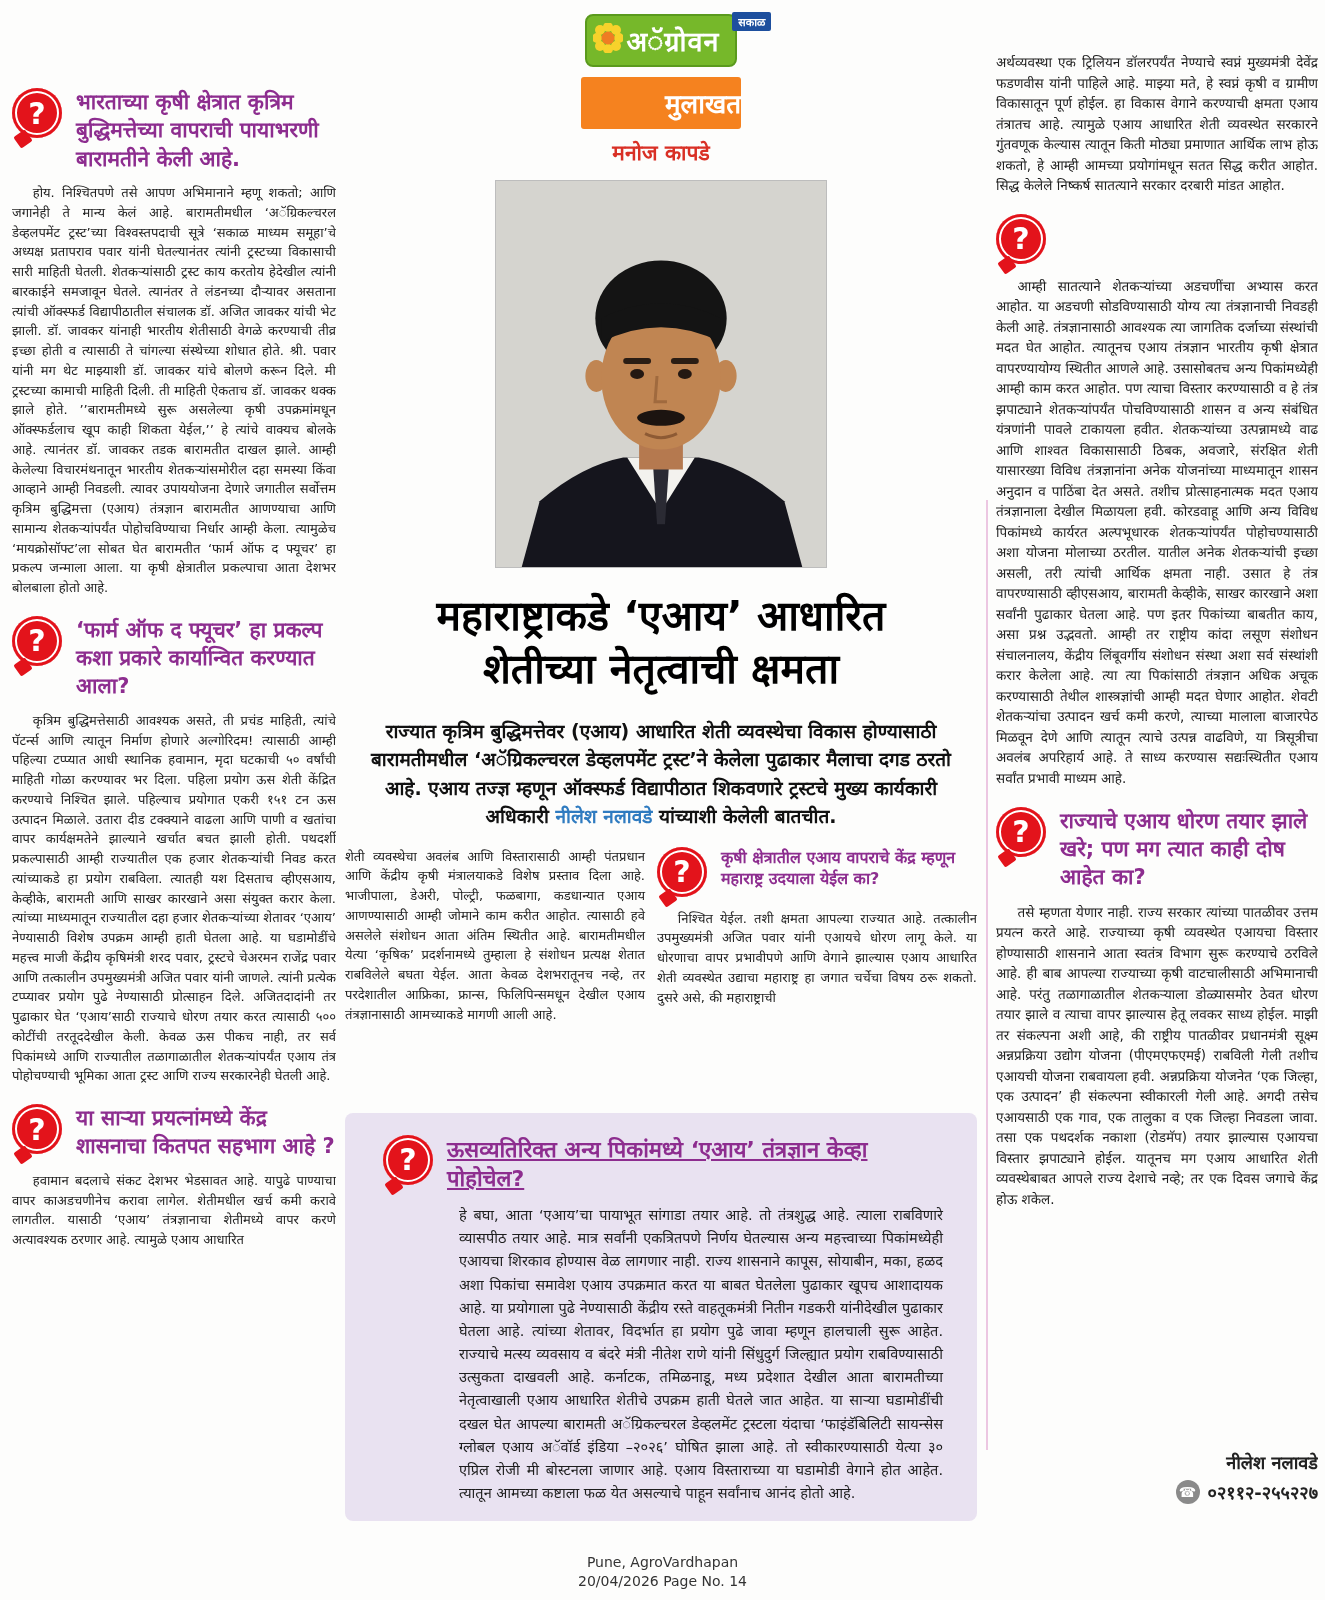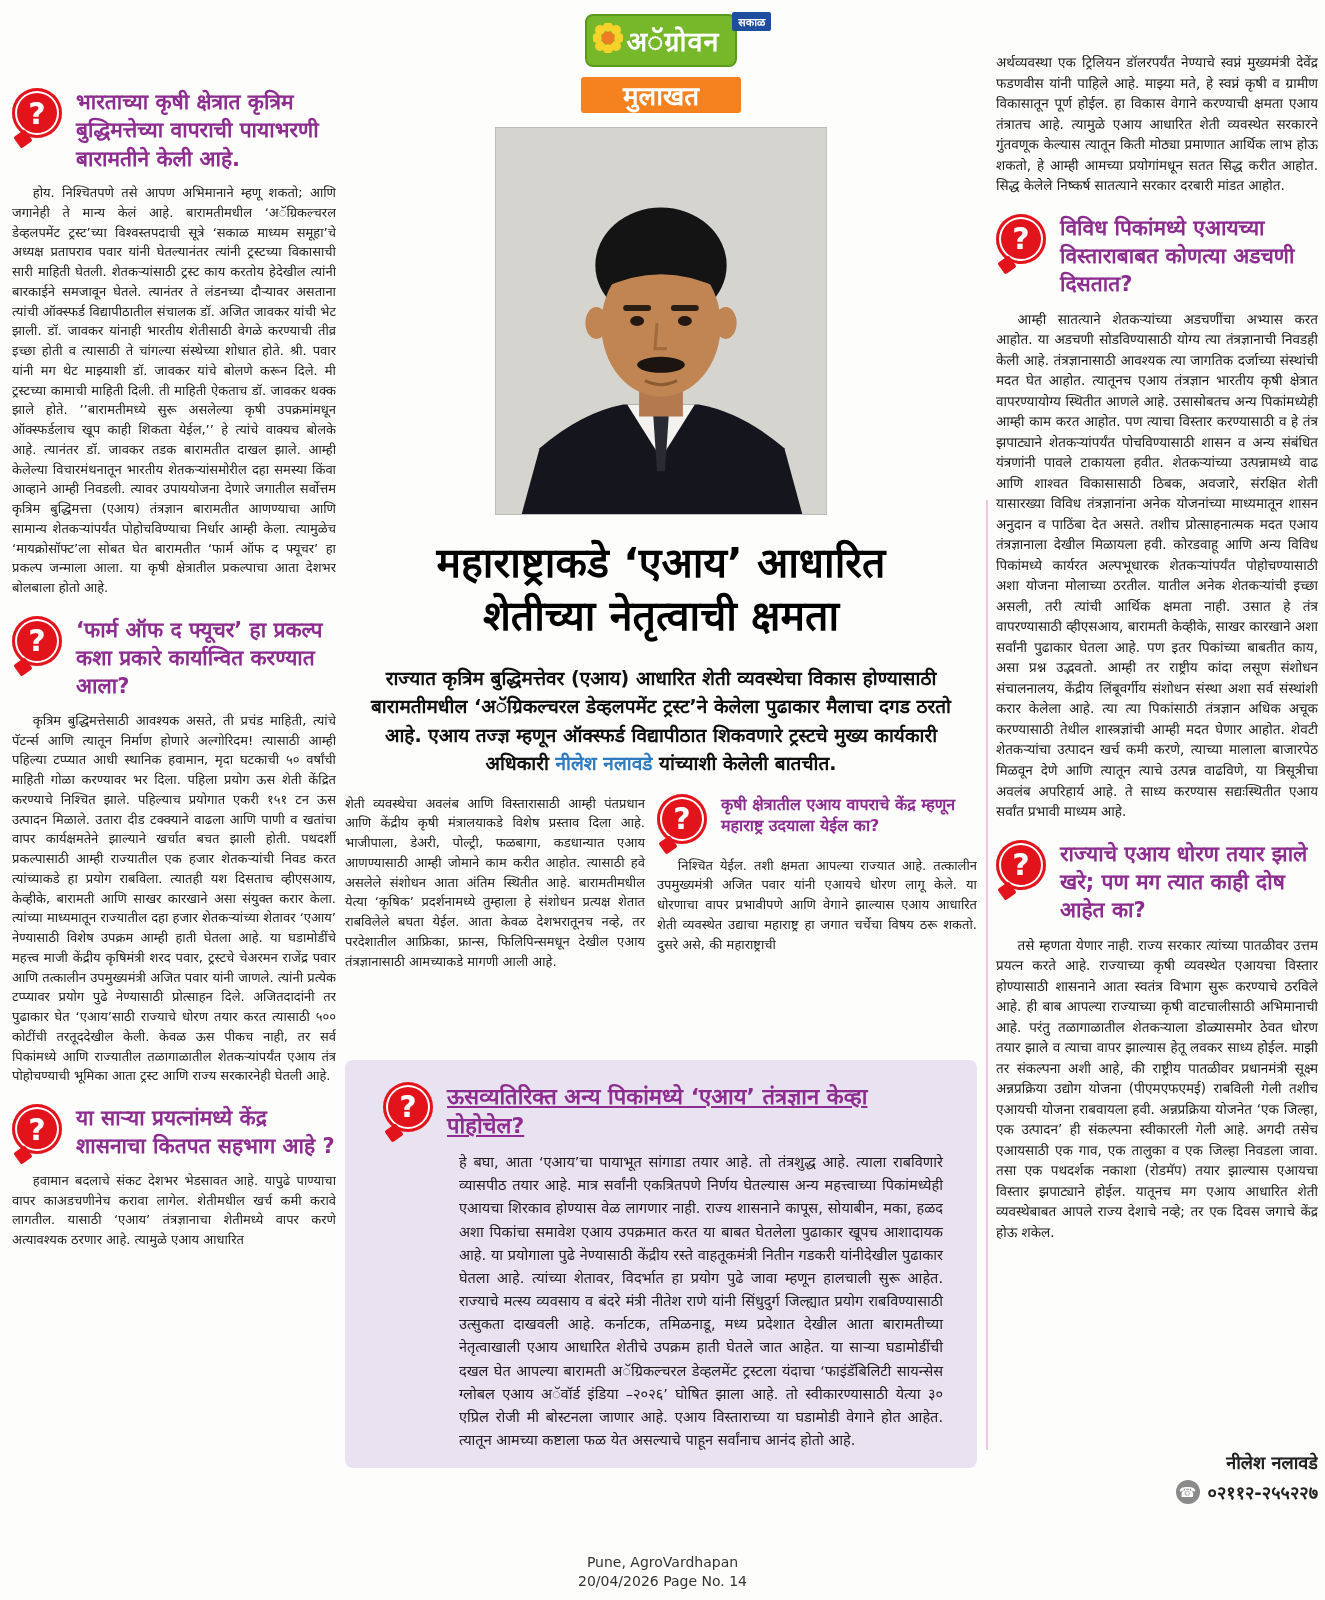--- a/index.html
+++ b/index.html
@@ -12,21 +12,21 @@
   .col-center{ position:absolute; left:345px; top:6px;   width:632px; height:1560px; }
   .col-right { position:absolute; left:996px; top:52px;  width:322px; height:1452px; overflow:hidden; display:flex; flex-direction:column; }
   .v-rule { position:absolute; left:986px; top:500px; width:2px; height:950px; background:#ecc7e2; }
 
   
   .masthead { text-align:center; position:relative; }
   .logo-wrap { position:relative; display:inline-block; margin-top:8px; }
   .sakal-chip { position:absolute; right:-34px; top:-2px; background:#1d4f9e; color:#fff; font-size:11px; font-weight:bold; padding:2px 6px; border-radius:2px; }
   .agro-logo { display:inline-block; background:#76b82a; border:2px solid #5a9a1d; border-radius:8px; color:#fff; font-size:27px; font-weight:bold; padding:6px 16px 6px 40px; position:relative; letter-spacing:1px; }
   .flower { position:absolute; left:6px; top:7px; width:30px; height:30px; }
-  .section-badge { display:block; width:160px; margin:10px auto 0; background:#f5821f; color:#fff; font-size:26px; font-weight:bold; text-align:center; padding:0 0; border-radius:3px; }
+  .section-badge { display:block; width:160px; margin:10px auto 0; background:#f5821f; color:#fff; font-size:26px; font-weight:bold; text-align:right; padding:8px 0; border-radius:3px; }
   .author { margin-top:9px; color:#d93025; font-size:21px; font-weight:bold; }
 
   
   .photo { display:block; width:332px; height:388px; margin:14px auto 0; border:1px solid #bdbdbd; background:#d9d9d5; }
 
   
   .headline { margin-top:22px; text-align:center; font-weight:bold; color:#000; font-size:41px; line-height:1.3; }
   .intro { margin:20px auto 0; width:600px; text-align:center; font-size:19px; font-weight:bold; line-height:1.5; color:#111; }
   .intro .hl { color:#2f7bc0; }
 
@@ -113,20 +113,21 @@
               <circle cx="7" cy="23" r="5"></circle>
                 <circle cx="23" cy="23" r="5"></circle>
             </g>
             <circle cx="15" cy="15" r="6.5" fill="#ef7d23"></circle>
           </svg>
           <span>अॅग्रोवन</span>
         </span>
         <span class="sakal-chip">सकाळ</span>
       </div>
       <span class="section-badge">मुलाखत</span>
+      <div class="author">मनोज कापडे</div>
     </div>
 
     <svg class="photo" viewBox="0 0 332 388" preserveAspectRatio="xMidYMid slice">
       <rect x="0" y="0" width="332" height="388" fill="#d9d8d3"></rect>
       <rect x="0" y="0" width="332" height="388" fill="#cfcfc9" opacity="0.35"></rect>
       <path d="M26,388 L44,322 Q86,286 128,278 L204,278 Q248,286 290,322 L308,388 Z" fill="#15151d"></path>
       <polygon points="132,278 166,332 200,278" fill="#f3f2ee"></polygon>
       <polygon points="158,286 174,286 170,345 162,345" fill="#2a2a33"></polygon>
       <rect x="144" y="238" width="44" height="52" fill="#b5794f"></rect>
       <ellipse cx="166" cy="138" rx="66" ry="58" fill="#141414"></ellipse>
@@ -181,21 +182,20 @@
   <div class="v-rule"></div>
 
   <div class="col-right">
     <p class="ans" style="text-indent:0">अर्थव्यवस्था एक ट्रिलियन डॉलरपर्यंत नेण्याचे स्वप्नं मुख्यमंत्री देवेंद्र फडणवीस यांनी पाहिले आहे. माझ्या मते, हे स्वप्नं कृषी व ग्रामीण विकासातून पूर्ण होईल. हा विकास वेगाने करण्याची क्षमता एआय तंत्रातच आहे. त्यामुळे एआय आधारित शेती व्यवस्थेत सरकारने गुंतवणूक केल्यास त्यातून किती मोठ्या प्रमाणात आर्थिक लाभ होऊ शकतो, हे आम्ही आमच्या प्रयोगांमधून सतत सिद्ध करीत आहोत. सिद्ध केलेले निष्कर्ष सातत्याने सरकार दरबारी मांडत आहोत.</p>
 
     <div class="qblock">
       <div class="qicon">
         <div class="bubble">?</div>
         <div class="tail"></div>
       </div>
-      <div class="qtext">विविध पिकांमध्ये एआयच्या विस्ताराबाबत कोणत्या अडचणी दिसतात?</div>
     </div>
     <p class="ans">आम्ही सातत्याने शेतकऱ्यांच्या अडचणींचा अभ्यास करत आहोत. या अडचणी सोडविण्यासाठी योग्य त्या तंत्रज्ञानाची निवडही केली आहे. तंत्रज्ञानासाठी आवश्यक त्या जागतिक दर्जाच्या संस्थांची मदत घेत आहोत. त्यातूनच एआय तंत्रज्ञान भारतीय कृषी क्षेत्रात वापरण्यायोग्य स्थितीत आणले आहे. उसासोबतच अन्य पिकांमध्येही आम्ही काम करत आहोत. पण त्याचा विस्तार करण्यासाठी व हे तंत्र झपाट्याने शेतकऱ्यांपर्यंत पोचविण्यासाठी शासन व अन्य संबंधित यंत्रणांनी पावले टाकायला हवीत. शेतकऱ्यांच्या उत्पन्नामध्ये वाढ आणि शाश्वत विकासासाठी ठिबक, अवजारे, संरक्षित शेती यासारख्या विविध तंत्रज्ञानांना अनेक योजनांच्या माध्यमातून शासन अनुदान व पाठिंबा देत असते. तशीच प्रोत्साहनात्मक मदत एआय तंत्रज्ञानाला देखील मिळायला हवी. कोरडवाहू आणि अन्य विविध पिकांमध्ये कार्यरत अल्पभूधारक शेतकऱ्यांपर्यंत पोहोचण्यासाठी अशा योजना मोलाच्या ठरतील. यातील अनेक शेतकऱ्यांची इच्छा असली, तरी त्यांची आर्थिक क्षमता नाही. उसात हे तंत्र वापरण्यासाठी व्हीएसआय, बारामती केव्हीके, साखर कारखाने अशा सर्वांनी पुढाकार घेतला आहे. पण इतर पिकांच्या बाबतीत काय, असा प्रश्न उद्भवतो. आम्ही तर राष्ट्रीय कांदा लसूण संशोधन संचालनालय, केंद्रीय लिंबूवर्गीय संशोधन संस्था अशा सर्व संस्थांशी करार केलेला आहे. त्या त्या पिकांसाठी तंत्रज्ञान अधिक अचूक करण्यासाठी तेथील शास्त्रज्ञांची आम्ही मदत घेणार आहोत. शेवटी शेतकऱ्यांचा उत्पादन खर्च कमी करणे, त्याच्या मालाला बाजारपेठ मिळवून देणे आणि त्यातून त्याचे उत्पन्न वाढविणे, या त्रिसूत्रीचा अवलंब अपरिहार्य आहे. ते साध्य करण्यास सद्यःस्थितीत एआय सर्वांत प्रभावी माध्यम आहे.</p>
 
     <div class="qblock">
       <div class="qicon">
         <div class="bubble">?</div>
         <div class="tail"></div>
       </div>
       <div class="qtext">राज्याचे एआय धोरण तयार झाले खरे; पण मग त्यात काही दोष आहेत का?</div>
     </div>

